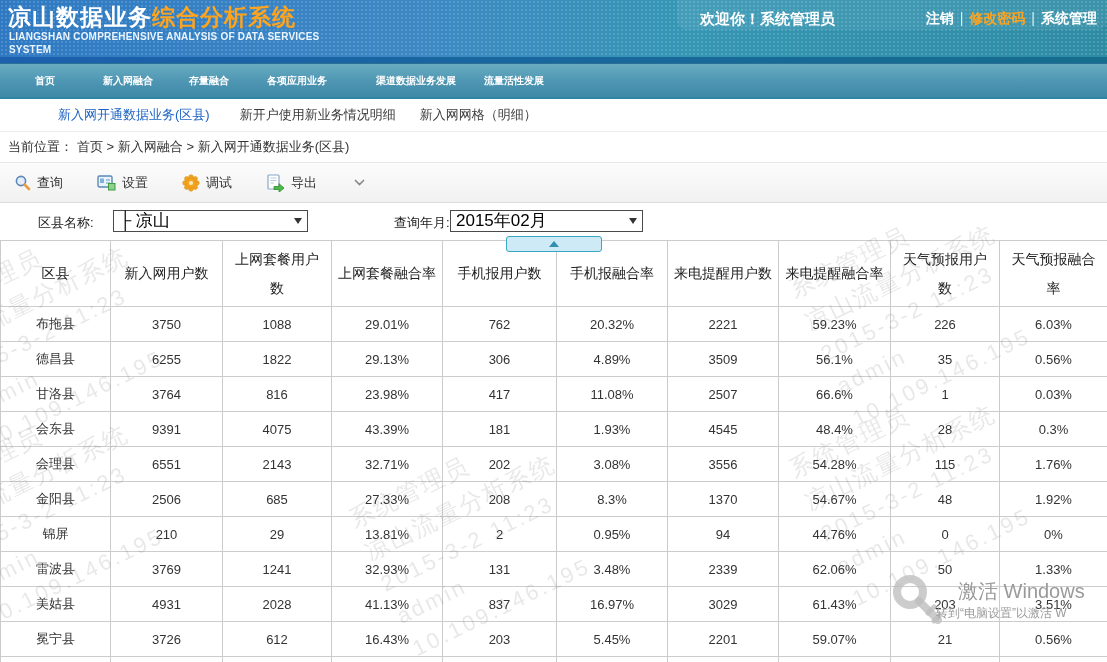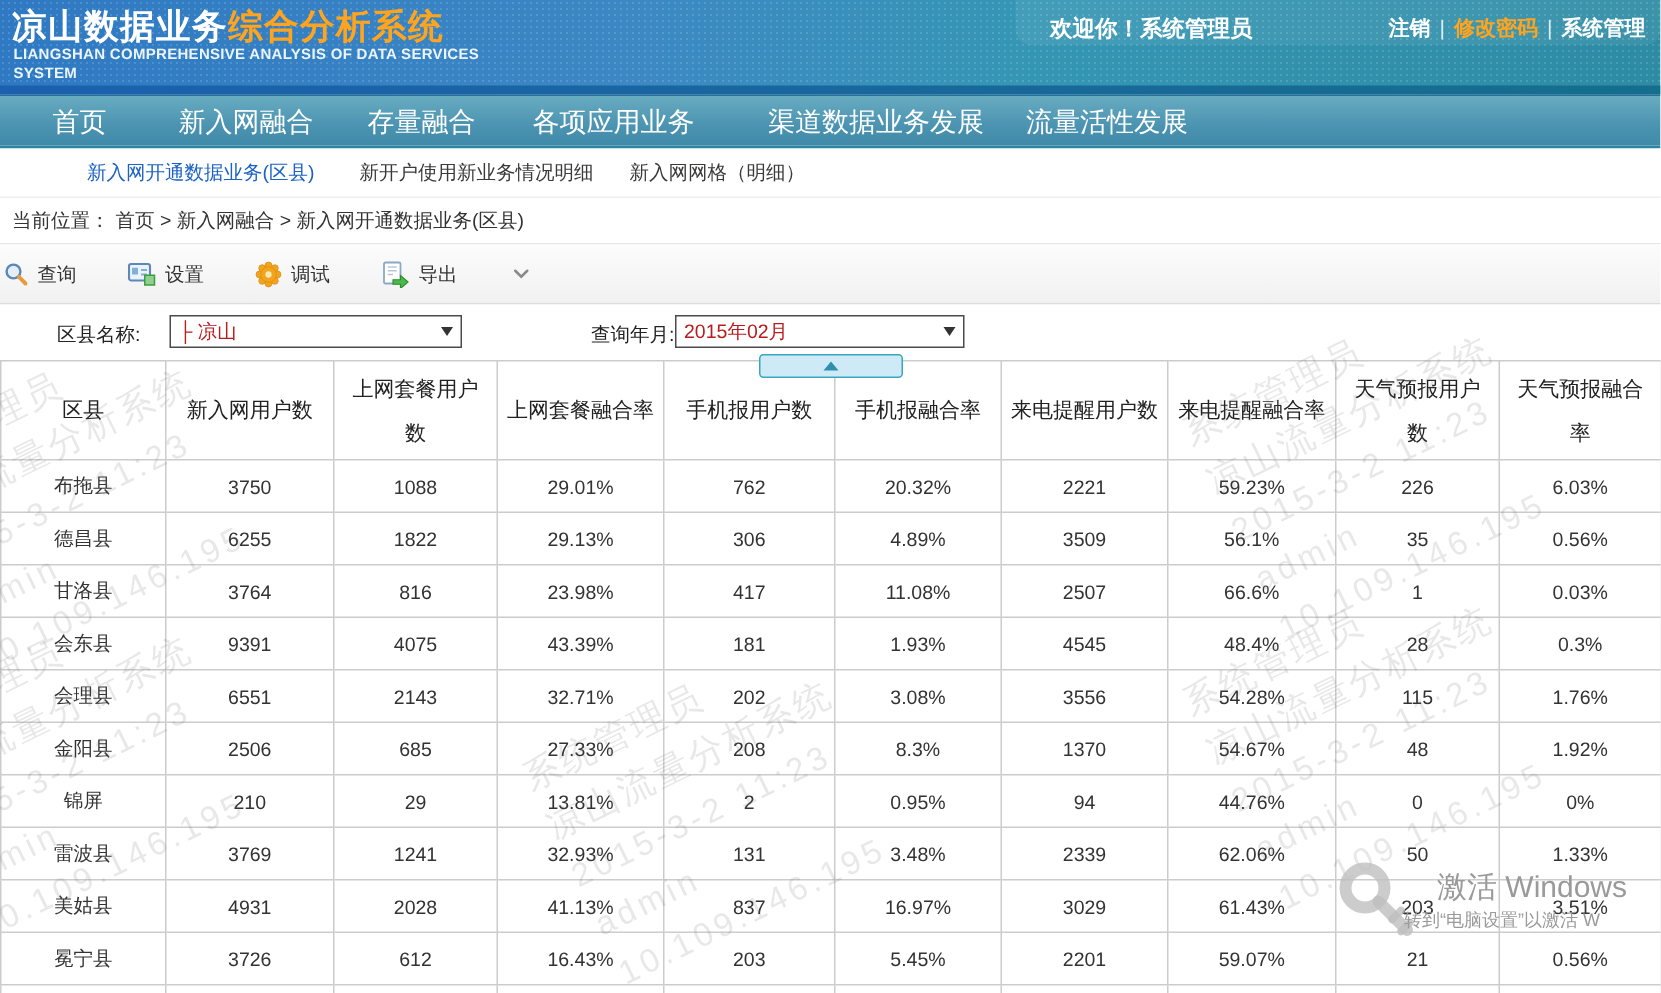--- a/index.html
+++ b/index.html
@@ -24,52 +24,52 @@
     color:#eaf4ff;line-height:1.25;letter-spacing:.2px;}
   .welcome{position:absolute;left:700px;top:10px;font-size:15px;font-weight:bold;color:#fff;}
   .top-links{position:absolute;right:10px;top:10px;font-size:14px;font-weight:bold;color:#fff;white-space:nowrap;}
   .top-links .sep{margin:0 6px;font-weight:normal;color:#dcedf5;}
   .top-links .lnk{cursor:pointer;}
   .top-links .accent{color:#ffa41c;}
   
   .nav{height:33px;border-top:1px solid #2b6f96;border-bottom:2px solid #2f85a2;
     background:linear-gradient(180deg,#69acc1,#4d95b2 55%,#3f8aa8);
     display:flex;align-items:center;}
-  .nav-item{color:#fff;font-size:18px;font-weight:normal;cursor:pointer;white-space:nowrap;}
+  .nav-item{color:#fff;font-size:10px;font-weight:bold;cursor:pointer;white-space:nowrap;}
   .nav-item:nth-child(1){margin-left:35px;}
   .nav-item:nth-child(2){margin-left:48px;}
   .nav-item:nth-child(3){margin-left:36px;}
   .nav-item:nth-child(4){margin-left:38px;}
   .nav-item:nth-child(5){margin-left:49px;}
   .nav-item:nth-child(6){margin-left:28px;}
   
   .subnav{height:32px;background:#fff;border-bottom:1px solid #ededed;display:flex;align-items:center;}
   .subnav-item{font-size:13px;color:#3a3a3a;cursor:pointer;white-space:nowrap;}
   .subnav-item:nth-child(1){margin-left:58px;}
   .subnav-item:nth-child(2){margin-left:30px;}
   .subnav-item:nth-child(3){margin-left:24px;}
   .subnav-item.active{color:#1b62c4;}
   
   .crumb{height:30px;border-bottom:1px solid #e7e7e7;display:flex;align-items:center;
     font-size:13px;color:#333;padding-left:8px;}
   .crumb .pfx{margin-right:4px;}
   
   .toolbar{height:39px;border-bottom:1px solid #dcdcdc;
-    background:linear-gradient(#fcfcfc,#f1f1f1);display:flex;align-items:center;padding-left:2px;}
+    background:linear-gradient(#fcfcfc,#f1f1f1);display:flex;align-items:center;padding-left:14px;}
   .tb-btn{display:flex;align-items:center;margin-right:34px;cursor:pointer;
     font-size:13px;color:#333;white-space:nowrap;}
   .tb-icon{display:inline-flex;margin-right:6px;}
   .chevron{display:inline-flex;margin-left:2px;cursor:pointer;}
   
   .filter{position:relative;height:37px;background:#fff;}
   .f-label{position:absolute;top:11px;font-size:13px;color:#222;}
   .lbl-district{left:38px;}
   .lbl-month{left:394px;}
   .sel{position:absolute;top:7px;height:20px;border:1px solid #4a4a4a;background:#fff;
-    font-size:13px;color:#b91c1c;line-height:20px;padding-left:5px;cursor:pointer;}
+    font-size:17px;color:#000000;line-height:20px;padding-left:5px;cursor:pointer;}
   .sel-district{left:113px;width:188px;}
   .sel-month{left:450px;width:186px;}
   .sel .arrow{position:absolute;right:5px;top:7px;width:0;height:0;
     border-left:4px solid transparent;border-right:4px solid transparent;border-top:6px solid #333;}
   .collapse-btn{position:absolute;left:506px;top:236px;width:94px;height:14px;z-index:6;
     background:#cdeaf6;border:1px solid #3ba6c0;border-radius:3px;cursor:pointer;
     display:flex;align-items:center;justify-content:center;}
   .collapse-btn .up{width:0;height:0;border-left:5px solid transparent;
     border-right:5px solid transparent;border-bottom:6px solid #2e8fae;}
   

